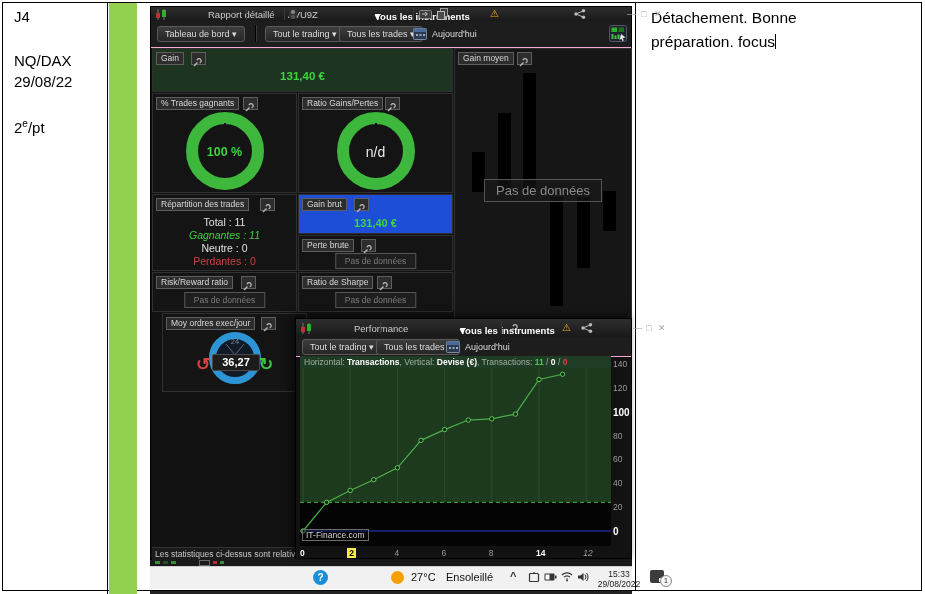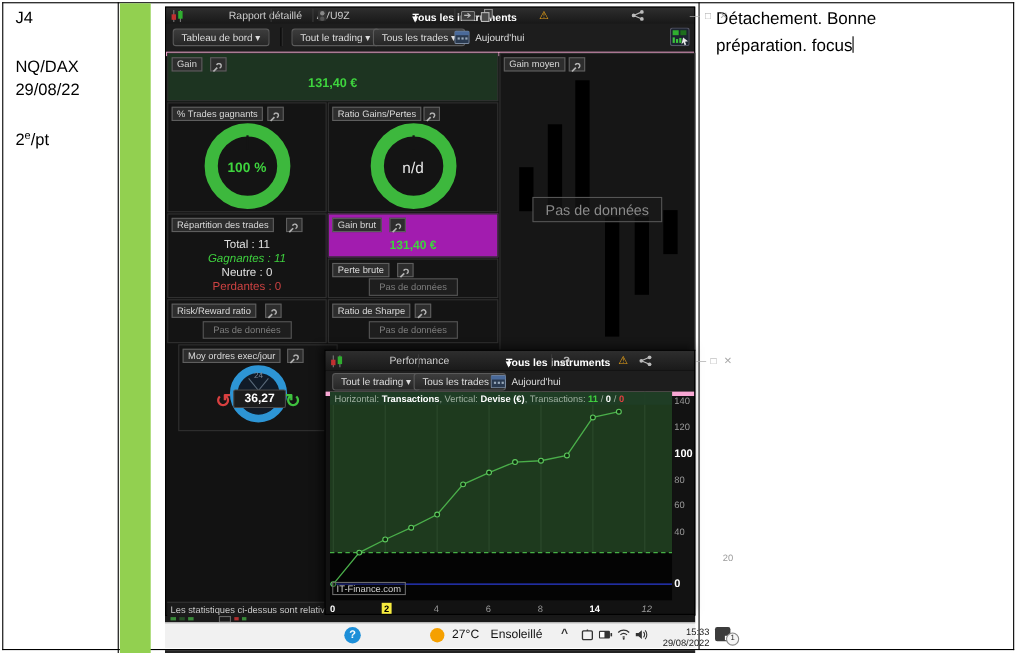--- a/index.html
+++ b/index.html
@@ -10,21 +10,21 @@
   .green-col{position:absolute;left:109px;top:3px;width:28px;height:591px;background:#92d050;}
   .left-txt{position:absolute;color:#000;font-size:15px;}
   .note-txt{position:absolute;left:651px;top:6px;width:225px;color:#000;font-size:15.5px;line-height:1.55;}
   .cursor{display:inline-block;width:1px;height:15px;background:#000;vertical-align:-2px;}
   
   .win{position:absolute;background:#121212;border:1px solid #000;box-sizing:border-box;}
   .titlebar{position:absolute;left:0;top:0;right:0;height:14px;background:linear-gradient(#2e2e2e,#191919);border-bottom:1px solid #000;color:#ccc;font-size:9.5px;}
   .titlebar span{position:absolute;top:2px;white-space:nowrap;margin-left:36px;}
   .tb-sep{position:absolute;top:1px;width:1px;height:12px;background:#3a3a3a;}
   .wctl{position:absolute;top:1px;color:#a8a8a8;font-size:9px;}
-  .toolbar{position:absolute;left:0;right:0;background:#1d1d1d;border-bottom:4px solid #f9a8d4;}
+  .toolbar{position:absolute;left:0;right:0;background:#1d1d1d;border-bottom:1px solid #f9a8d4;}
   .btn{position:absolute;height:14px;line-height:14px;padding:0 7px;background:linear-gradient(#3d3d3d,#262626);border:1px solid #5a5a5a;border-radius:3px;color:#ddd;font-size:9px;white-space:nowrap;}
   .panel{position:absolute;background:#141414;border:1px solid #303030;box-sizing:border-box;}
   .chip{position:absolute;height:11px;line-height:11px;padding:0 4px;background:#2d2d2d;border:1px solid #5e5e5e;color:#d8d8d8;font-size:8.5px;white-space:nowrap;}
   .wchip{position:absolute;width:13px;height:11px;background:#2d2d2d;border:1px solid #5e5e5e;}
   .greenval{color:#3ed43e;font-weight:bold;}
   .nodata{position:absolute;padding:2px 9px;background:#1e1e1e;border:1px solid #555;color:#7e7e7e;font-size:8.5px;white-space:nowrap;}
   .donut{position:absolute;width:78px;height:78px;border-radius:50%;border:12px solid #3db83d;box-sizing:border-box;}
   .donut-notch{position:absolute;width:2px;height:13px;background:#141414;left:50%;top:-1px;transform:translateX(-50%);}
   .donut-val{position:absolute;width:100%;text-align:center;}
   
@@ -34,21 +34,21 @@
   
   #perf-yaxis span{position:absolute;left:2px;color:#9a9a9a;font-size:8.5px;}
   #perf-yaxis span.bold{color:#fff;font-weight:bold;font-size:10px;}
   #perf-xaxis span{position:absolute;top:1px;color:#9a9a9a;font-size:8.5px;}
   #perf-xaxis span.bold{color:#fff;font-weight:bold;}
   #perf-xaxis span.hl{background:#f7ec3f;color:#000;padding:0 2px;font-weight:bold;}
   .infoline{position:absolute;left:0;top:0;right:0;height:12px;background:rgba(32,62,38,.92);color:#9fb0a0;font-size:8.5px;line-height:12px;padding-left:4px;white-space:nowrap;overflow:hidden;}
   .infoline b{color:#fff;}
   
   .taskbar{position:absolute;left:150px;top:566px;width:482px;height:22px;background:#f1f1f1;border-top:1px solid #cfcfcf;color:#111;font-size:11px;}
-  .tray-time{position:absolute;font-size:8.5px;line-height:1.2;text-align:right;color:#222;}
+  .tray-time{position:absolute;font-size:8.5px;line-height:1.2;text-align:center;color:#222;}
   .circle-ico{position:absolute;border-radius:50%;}
   .repart-row{height:13px;line-height:13px;font-size:10.5px;text-align:center;}
   .day-lbl{position:absolute;top:0;color:#c8c8c8;font-size:8.5px;}
   .gm-bar{position:absolute;background:#000;}
 </style>
 </head>
 <body>
 
 <div id="page">
 
@@ -180,21 +180,21 @@
             <path d="M5 2.2 a2.1 2.1 0 1 1 2.6 2.6" stroke="#b5b5b5" fill="none" stroke-width="1.3"></path>
           </svg></div>
       <div class="abs" style="left:0;top:21px;width:100%;" id="repartition-rows">
           <div class="repart-row" style="color: rgb(224, 224, 224);">Total :  11</div>
           <div class="repart-row" style="color: rgb(62, 207, 62); font-style: italic;">Gagnantes :  11</div>
           <div class="repart-row" style="color: rgb(224, 224, 224);">Neutre :  0</div>
           <div class="repart-row" style="color: rgb(204, 66, 66);">Perdantes :  0</div>
         </div>
     </div>
 
-    <div class="panel" style="left:147px;top:187px;width:155px;height:40px;background:#a21caf;">
+    <div class="panel" style="left:147px;top:187px;width:155px;height:40px;background:#1d4ed8;">
       <div class="chip" style="left:3px;top:3px;">Gain brut</div>
       <div class="wchip" style="left:55px;top:3px;"><svg width="11" height="9">
             <path d="M2 8 L5.5 4.5" stroke="#b5b5b5" stroke-width="1.5"></path>
             <path d="M5 2.2 a2.1 2.1 0 1 1 2.6 2.6" stroke="#b5b5b5" fill="none" stroke-width="1.3"></path>
           </svg></div>
       <div class="abs greenval" style="left:0;top:22px;width:100%;text-align:center;font-size:11px;">131,40 €</div>
     </div>
 
     <div class="panel" style="left:147px;top:228px;width:155px;height:36px;">
       <div class="chip" style="left:3px;top:3px;">Perte brute</div>
@@ -332,21 +332,21 @@
         </svg>
       <div class="infoline">
         <span>Horizontal:</span> <b>Transactions</b><span>, </span>
         <span>Vertical:</span> <b>Devise (€)</b><span>, </span>
         <span>Transactions:</span> <b style="color:#3fcf3f;">11</b> <span>/</span> <b>0</b> <span>/</span> <b style="color:#e04040;">0</b>
       </div>
       <div class="abs" style="left:2px;top:173px;border:1px solid #6a6a6a;padding:0 3px;color:#cfcfcf;font-size:8.5px;background:rgba(10,10,10,.4);">IT-Finance.com</div>
     </div>
     <div class="abs" style="left:315px;top:37px;width:21px;height:190px;" id="perf-yaxis">
         <span class="bold" style="top: 170px;">0</span>
-        <span style="top: 146.14px; margin-left: 44px;">20</span>
+        <span style="top: 146.14px;">20</span>
         <span style="top: 122.28px;">40</span>
         <span style="top: 98.42px;">60</span>
         <span style="top: 74.56px;">80</span>
         <span class="bold" style="top: 50.7px;">100</span>
         <span style="top: 26.84px;">120</span>
         <span style="top: 2.98px;">140</span>
       </div>
     <div class="abs" style="left:4px;top:228px;width:311px;height:12px;" id="perf-xaxis">
         <span class="bold" style="left: 0px;">0</span>
         <span class="hl" style="left: 47.2px;">2</span>

